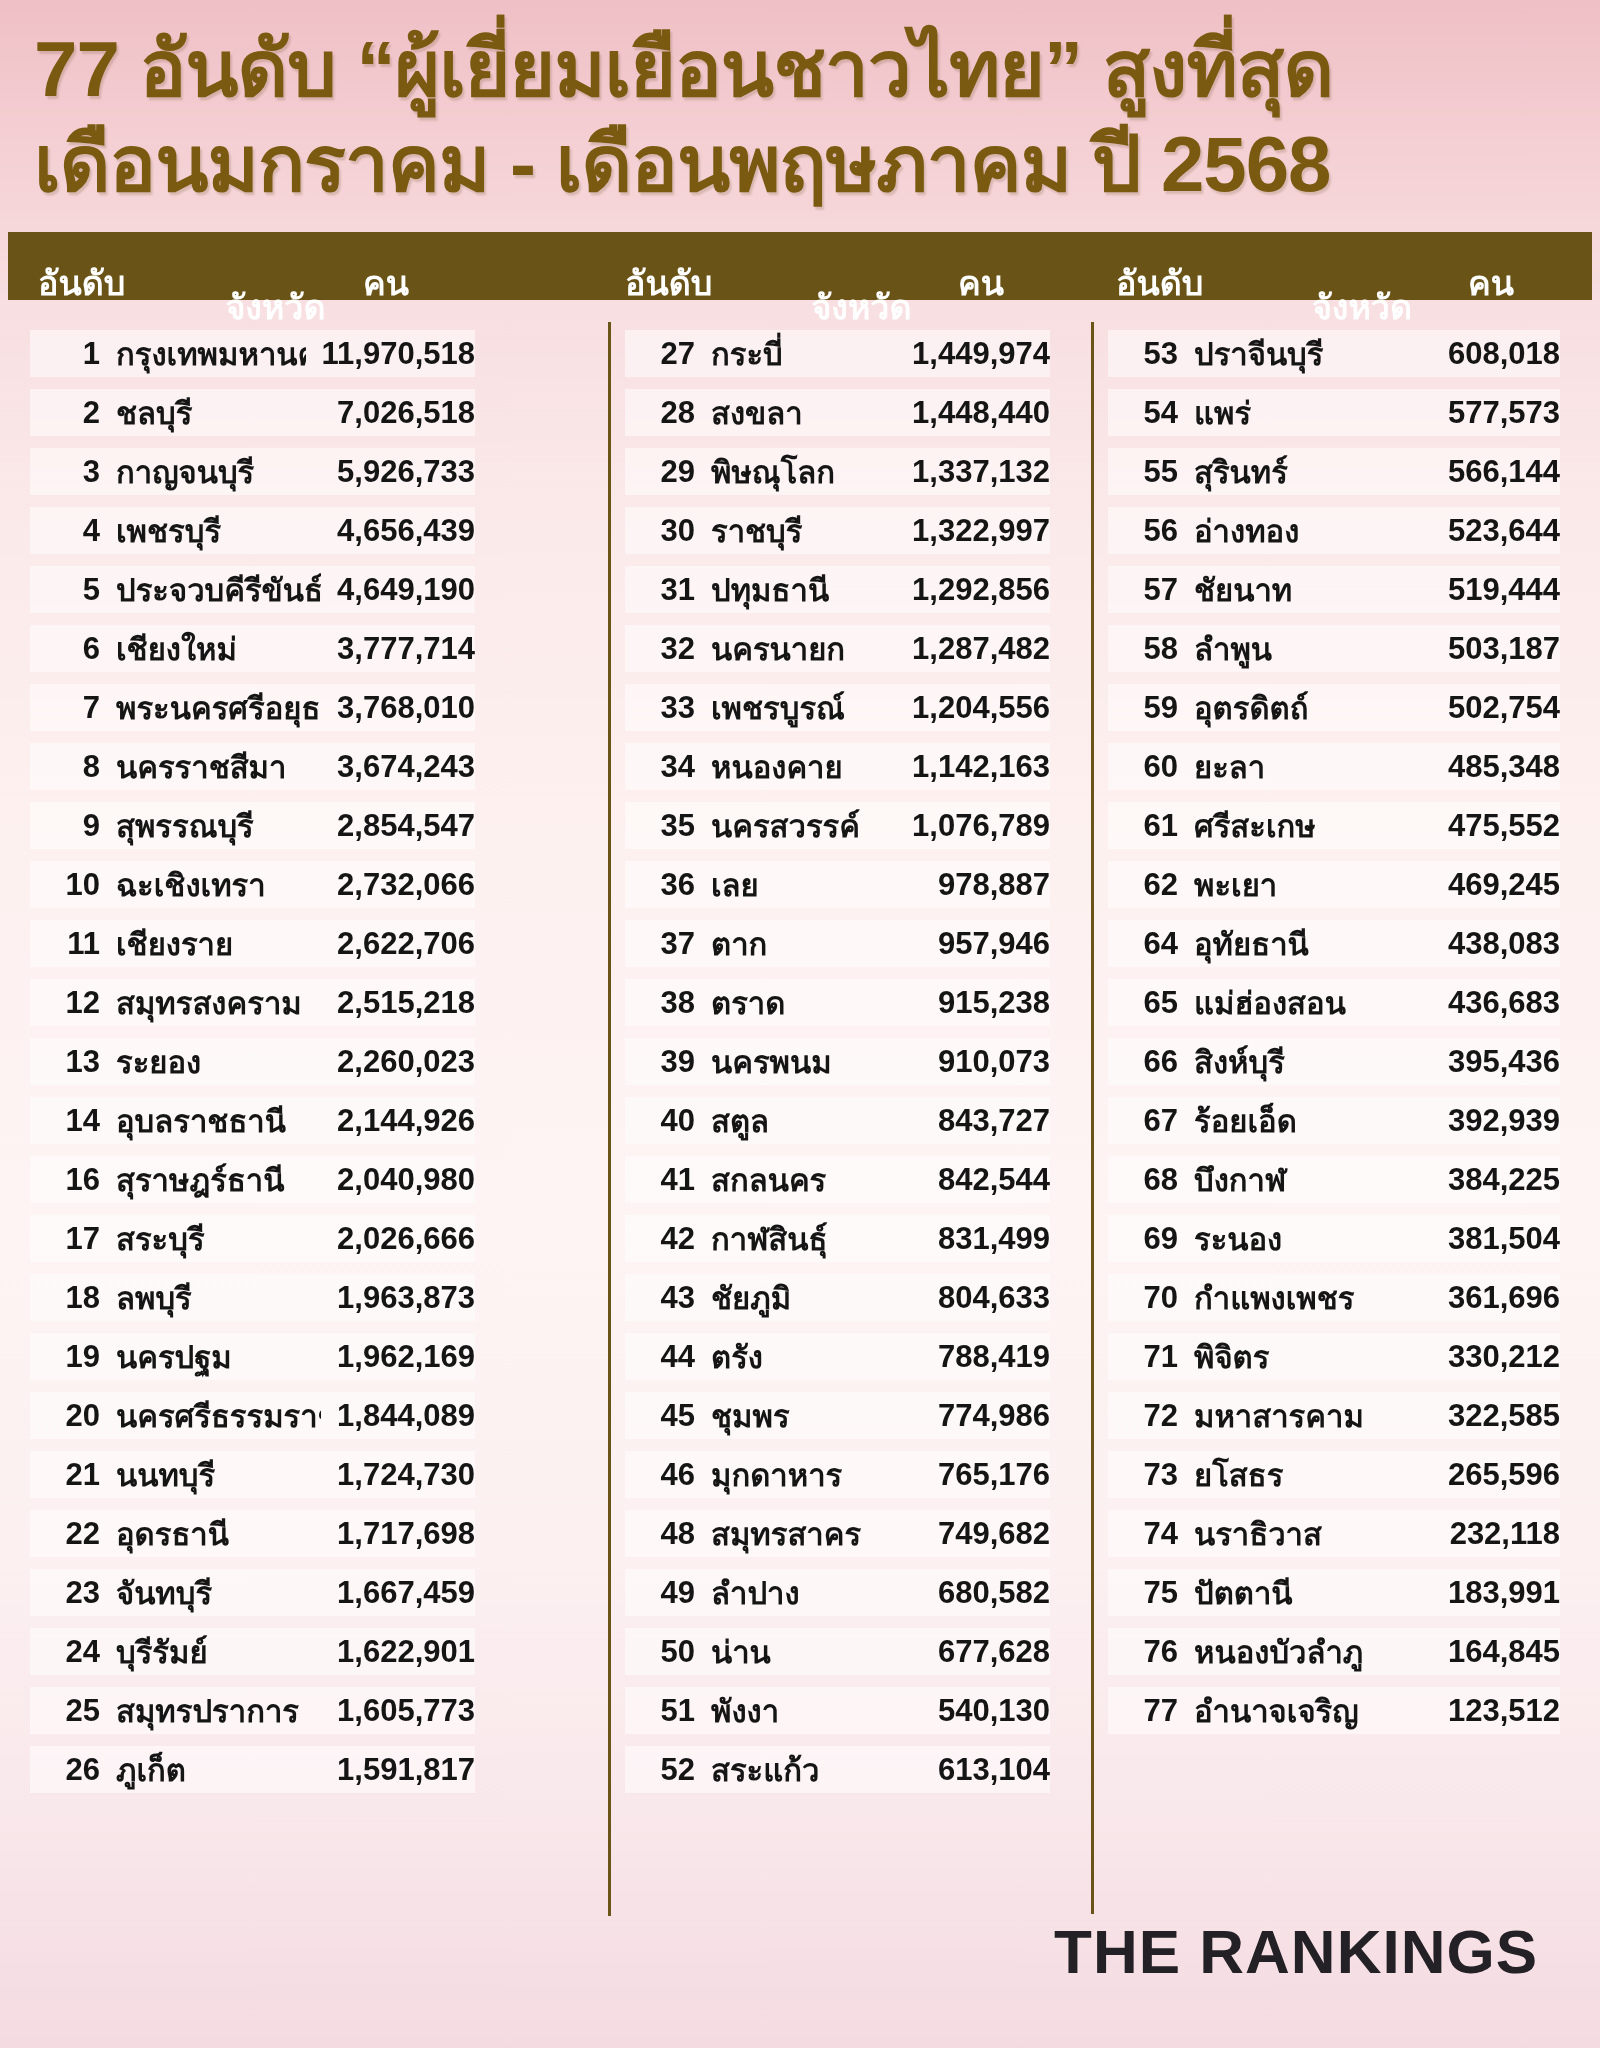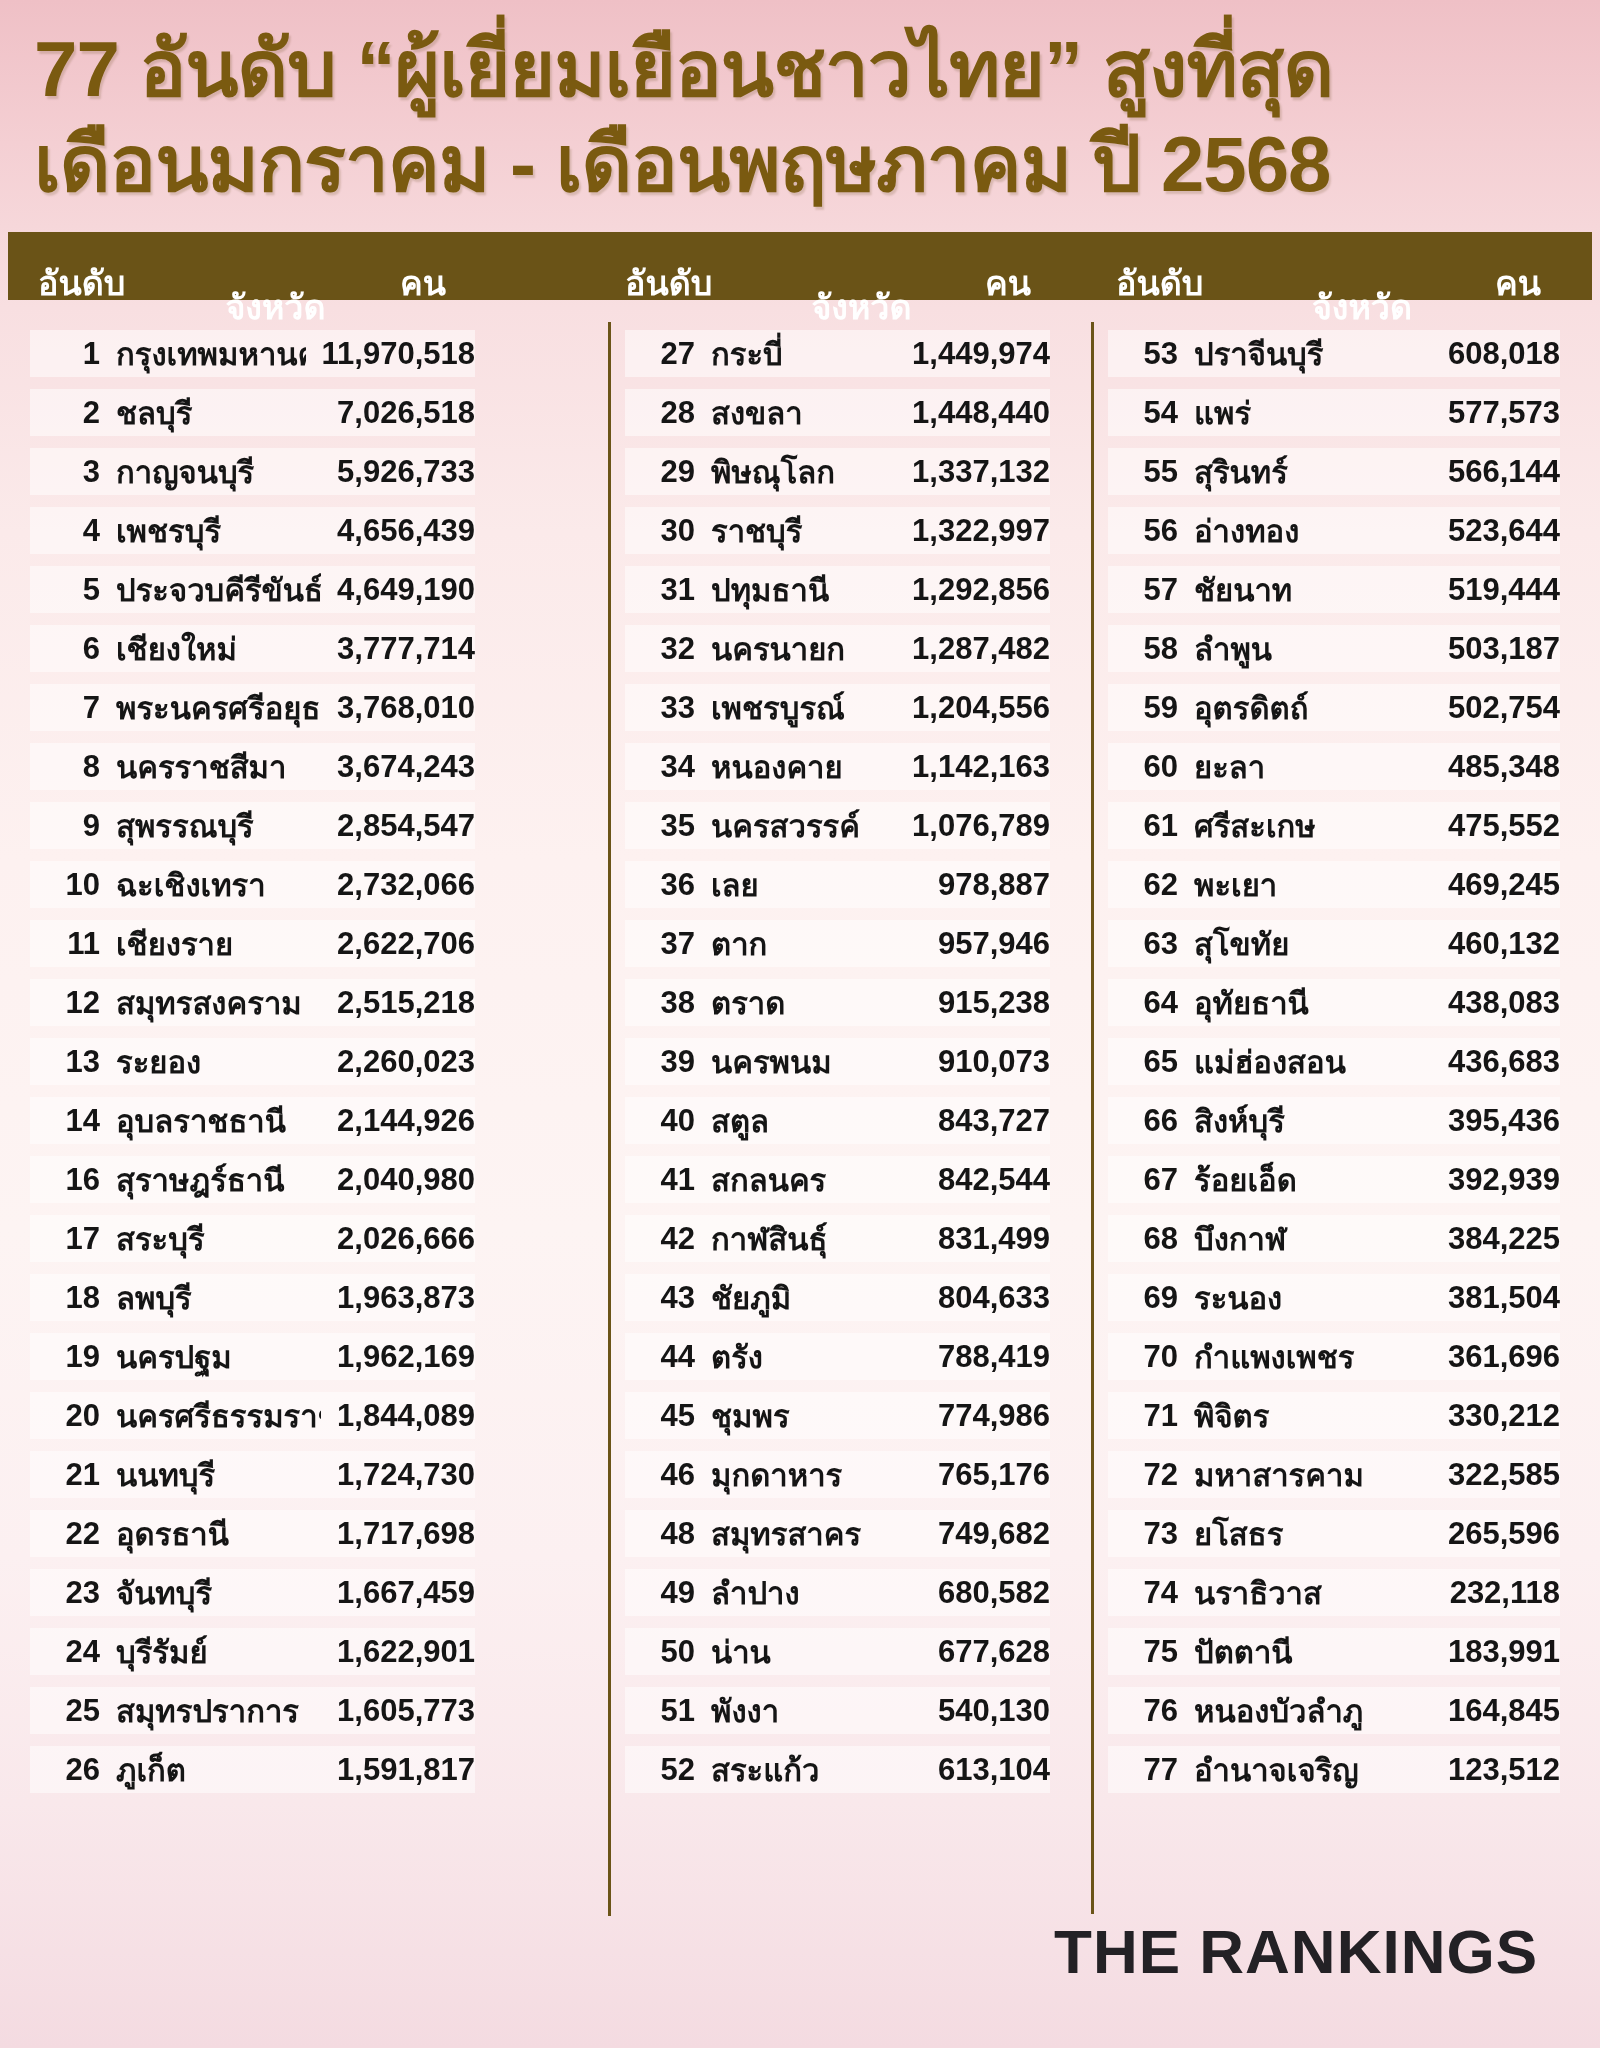--- a/index.html
+++ b/index.html
@@ -27,21 +27,21 @@
     position:absolute;left:8px;right:8px;top:232px;height:68px;
     background:#6a5317;
     display:flex;
     color:#fff;
     font-weight:700;
     font-size:34px;
   }
   .hgroup{display:grid;align-items:center;height:100%;}
   .hgroup .h-rank{text-align:left;}
   .hgroup .h-prov{text-align:center;margin-top:48px;}
-  .hgroup .h-people{text-align:center;}
+  .hgroup .h-people{text-align:left;}
   .hg1{position:absolute;left:30px;width:445px;grid-template-columns:150px 1fr 120px;}
   .hg2{position:absolute;left:617px;width:433px;grid-template-columns:140px 1fr 100px;}
   .hg3{position:absolute;left:1108px;width:452px;grid-template-columns:140px 1fr 100px;}
   
   .divider{
     position:absolute;top:322px;width:3px;background:#6b5418;
   }
   .divider.d1{left:608px;height:1594px;}
   .divider.d2{left:1091px;height:1592px;}
   
@@ -403,25 +403,20 @@
         <span class="rank">61</span>
         <span class="prov">ศรีสะเกษ</span>
         <span class="val">475,552</span>
       </div>
       <div class="row">
         <span class="rank">62</span>
         <span class="prov">พะเยา</span>
         <span class="val">469,245</span>
       </div>
       <div class="row">
-        <span class="rank">63</span>
-        <span class="prov">สุโขทัย</span>
-        <span class="val">460,132</span>
-      </div>
-      <div class="row">
         <span class="rank">64</span>
         <span class="prov">อุทัยธานี</span>
         <span class="val">438,083</span>
       </div>
       <div class="row">
         <span class="rank">65</span>
         <span class="prov">แม่ฮ่องสอน</span>
         <span class="val">436,683</span>
       </div>
       <div class="row">

